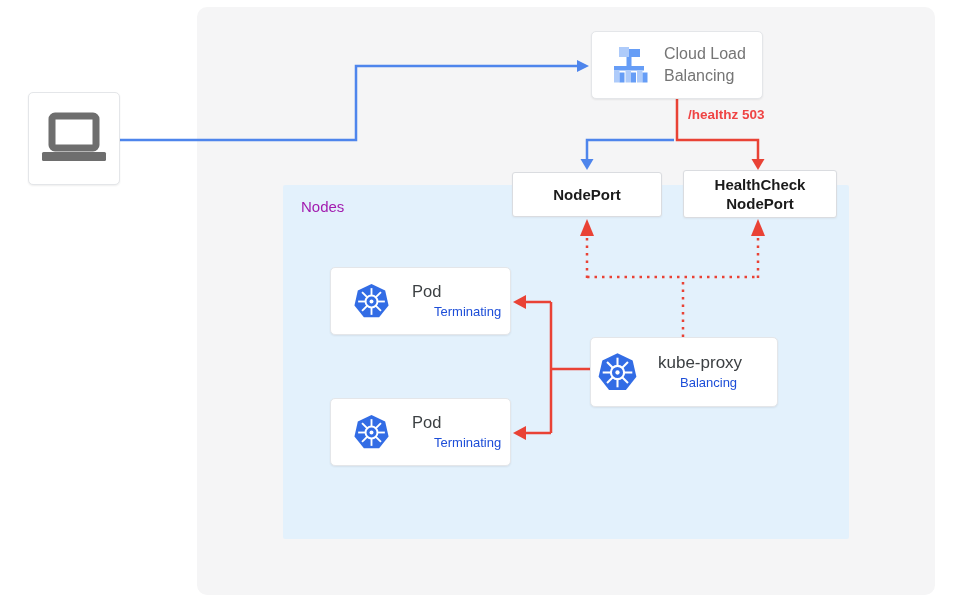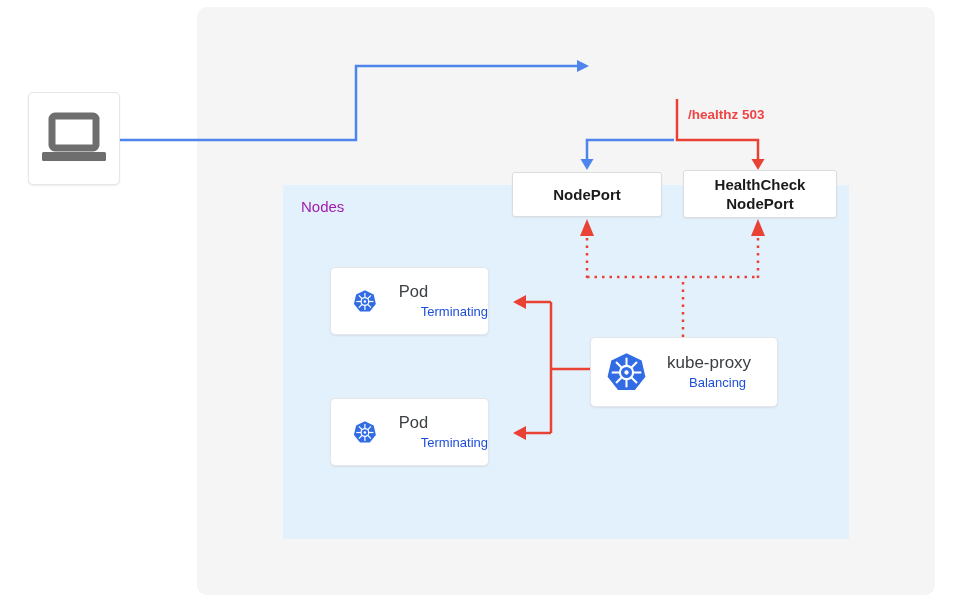--- a/index.html
+++ b/index.html
@@ -19,23 +19,23 @@
 
   .lb-node{left:591px;top:31px;width:172px;height:68px;padding-left:16px;}
   .lb-text{margin-left:14px;font-size:16px;line-height:22px;color:#757575;}
 
   .port-box{position:absolute;background:#fff;border:1px solid #dadce0;border-radius:3px;
     box-sizing:border-box;display:flex;flex-direction:column;align-items:center;justify-content:center;
     font-size:15px;font-weight:bold;color:#1b1b1b;line-height:19px;box-shadow:0 1px 2px rgba(0,0,0,.05);}
   .nodeport-box{left:512px;top:172px;width:150px;height:45px;}
   .hc-box{left:683px;top:170px;width:154px;height:48px;}
 
-  .pod-node{left:330px;width:159px;height:68px;padding-left:22px;}
+  .pod-node{left:330px;width:181px;height:68px;padding-left:22px;}
   .pod1{top:267px;} .pod2{top:398px;}
-  .kp-node{left:590px;top:337px;width:188px;height:70px;padding-left:15px;}
+  .kp-node{left:590px;top:337px;width:188px;height:70px;padding-left:6px;}
 
   .node-text{margin-left:22px;}
   .node-title{font-size:16.5px;color:#3c4043;line-height:21px;}
   .node-sub{font-size:13px;color:#1d4ed8;line-height:20px;margin-left:22px;}
   .kp-node .node-text{margin-left:20px;}
   .kp-node .node-title{font-size:17px;}
 
   .healthz-label{position:absolute;left:688px;top:107px;font-size:13.5px;font-weight:bold;color:#ef4444;}
 
   #connectors{position:absolute;left:0;top:0;width:953px;height:612px;pointer-events:none;}
@@ -80,20 +80,38 @@
     <polygon fill="#e94235" points="758,219 751,236 765,236"></polygon>
   </svg>
 
   <div class="card client-node">
     <svg class="icon-svg" width="66" height="54" viewBox="0 0 66 54">
       <rect x="11" y="4" width="44" height="32" rx="3" fill="#ffffff" stroke="#6e6e6e" stroke-width="7"></rect>
       <rect x="1" y="40" width="64" height="9" rx="1.5" fill="#6e6e6e"></rect>
     </svg>
   </div>
 
+  <div class="card lb-node">
+    <svg class="icon-svg" width="42" height="40" viewBox="0 0 42 40">
+      <rect x="11" y="2" width="10" height="10" fill="#aecbfa"></rect>
+      <rect x="21" y="4" width="11" height="8" fill="#669df6"></rect>
+      <rect x="18.5" y="12" width="5" height="10" fill="#669df6"></rect>
+      <rect x="6" y="21" width="30" height="4.5" fill="#669df6"></rect>
+      <rect x="6" y="25.5" width="5.5" height="12" fill="#aecbfa"></rect>
+      <rect x="11.5" y="27.5" width="5" height="10" fill="#669df6"></rect>
+      <rect x="17.5" y="25.5" width="5.5" height="12" fill="#aecbfa"></rect>
+      <rect x="23" y="27.5" width="5" height="10" fill="#669df6"></rect>
+      <rect x="29" y="25.5" width="5.5" height="12" fill="#aecbfa"></rect>
+      <rect x="34.5" y="27.5" width="5" height="10" fill="#669df6"></rect>
+    </svg>
+    <div class="lb-text">
+      <div>Cloud Load</div>
+      <div>Balancing</div>
+    </div>
+  </div>
 
   <div class="healthz-label">/healthz 503</div>
 
   <div class="port-box nodeport-box">
     <span>NodePort</span>
   </div>
 
   <div class="port-box hc-box">
     <span>HealthCheck</span>
     <span>NodePort</span>

